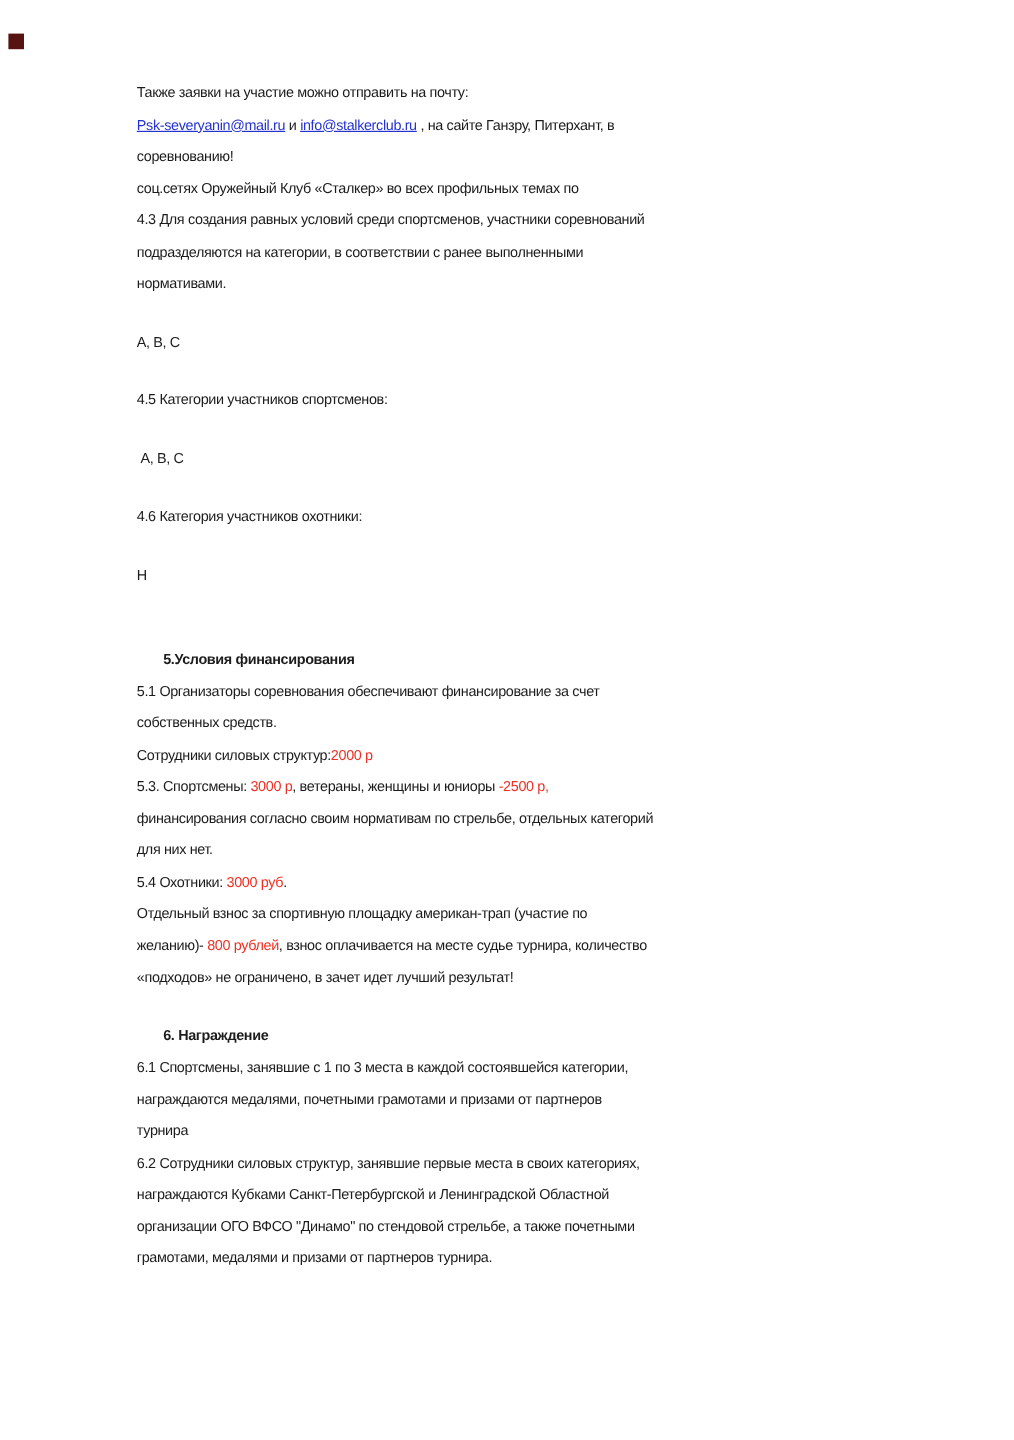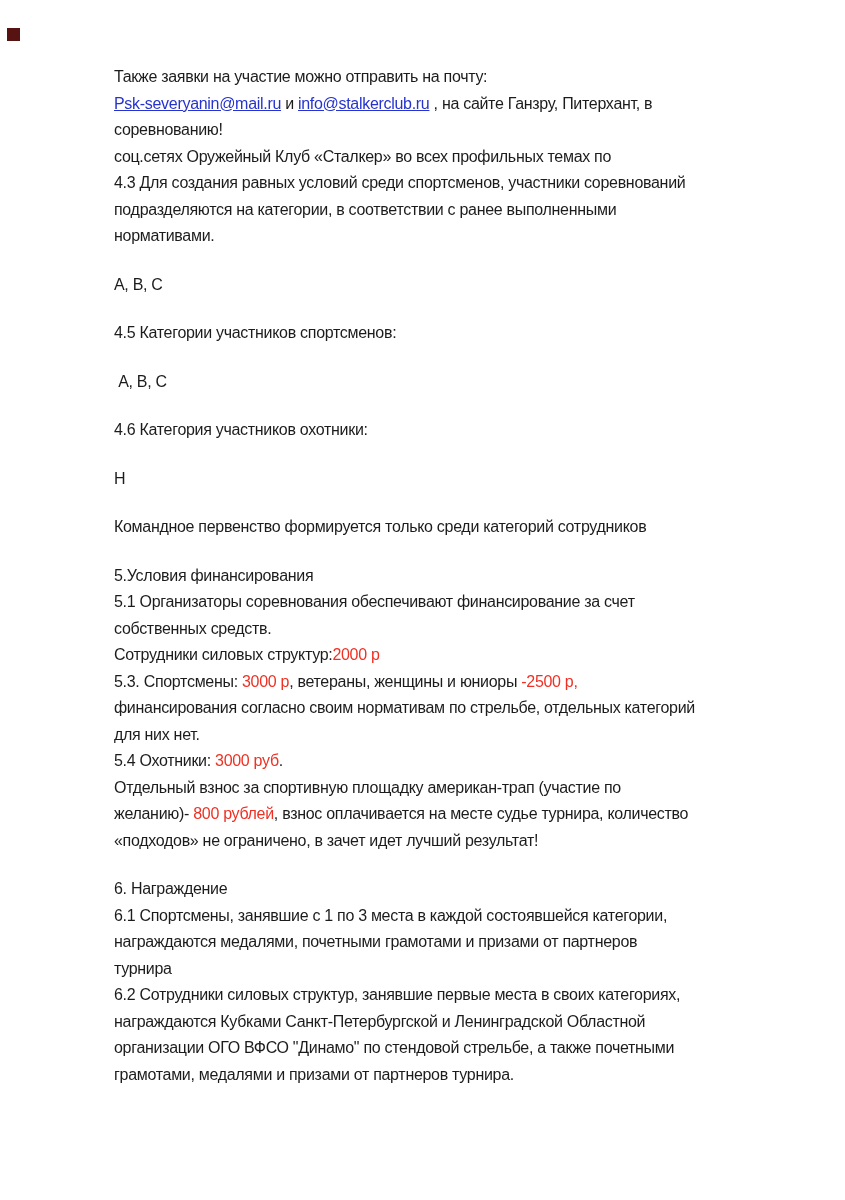--- a/index.html
+++ b/index.html
@@ -27,32 +27,32 @@
     height: 13px;
     background: #561311;
   }
   .content {
     position: absolute;
     left: 114px;
     top: 64px;
     width: 716px;
   }
   .line {
-    font-size: 16px;
+    font-size: 12px;
     line-height: 26.5px;
     height: 26.5px;
     letter-spacing: -0.3px;
     color: #1c1c1c;
     white-space: pre;
   }
   .line.blank {
     height: 22px;
   }
   .seg-n { color: #1c1c1c; }
-  .seg-b { color: #1c1c1c; font-weight: 400; }
+  .seg-b { color: #1c1c1c; font-weight: 700; margin-left: 22px; }
   .seg-r { color: #ee3124; margin-top: 24px; }
   .seg-l {
     color: #2633cf;
     text-decoration: underline;
     cursor: pointer;
   }
 </style>
 </head>
 <body>
 
@@ -70,21 +70,20 @@
       <div class="line"><span class="seg-n">А, В, С</span></div>
       <div class="line blank"></div>
       <div class="line"><span class="seg-n">4.5 Категории участников спортсменов:</span></div>
       <div class="line blank"></div>
       <div class="line"><span class="seg-n"> А, В, С</span></div>
       <div class="line blank"></div>
       <div class="line"><span class="seg-n">4.6 Категория участников охотники:</span></div>
       <div class="line blank"></div>
       <div class="line"><span class="seg-n">Н</span></div>
       <div class="line blank"></div>
-      <div class="line"><span class="seg-n">Командное первенство формируется только среди категорий сотрудников</span></div>
       <div class="line blank"></div>
       <div class="line"><span class="seg-b">5.Условия финансирования</span></div>
       <div class="line"><span class="seg-n">5.1 Организаторы соревнования обеспечивают финансирование за счет</span></div>
       <div class="line"><span class="seg-n">собственных средств.</span></div>
       <div class="line"><span class="seg-n">Сотрудники силовых структур:</span><span class="seg-r">2000 р</span></div>
       <div class="line"><span class="seg-n">5.3. Спортсмены: </span><span class="seg-r">3000 р</span><span class="seg-n">, ветераны, женщины и юниоры </span><span class="seg-r">-2500 р,</span></div>
       <div class="line"><span class="seg-n">финансирования согласно своим нормативам по стрельбе, отдельных категорий</span></div>
       <div class="line"><span class="seg-n">для них нет.</span></div>
       <div class="line"><span class="seg-n">5.4 Охотники: </span><span class="seg-r">3000 руб</span><span class="seg-n">.</span></div>
       <div class="line"><span class="seg-n">Отдельный взнос за спортивную площадку американ-трап (участие по</span></div>

